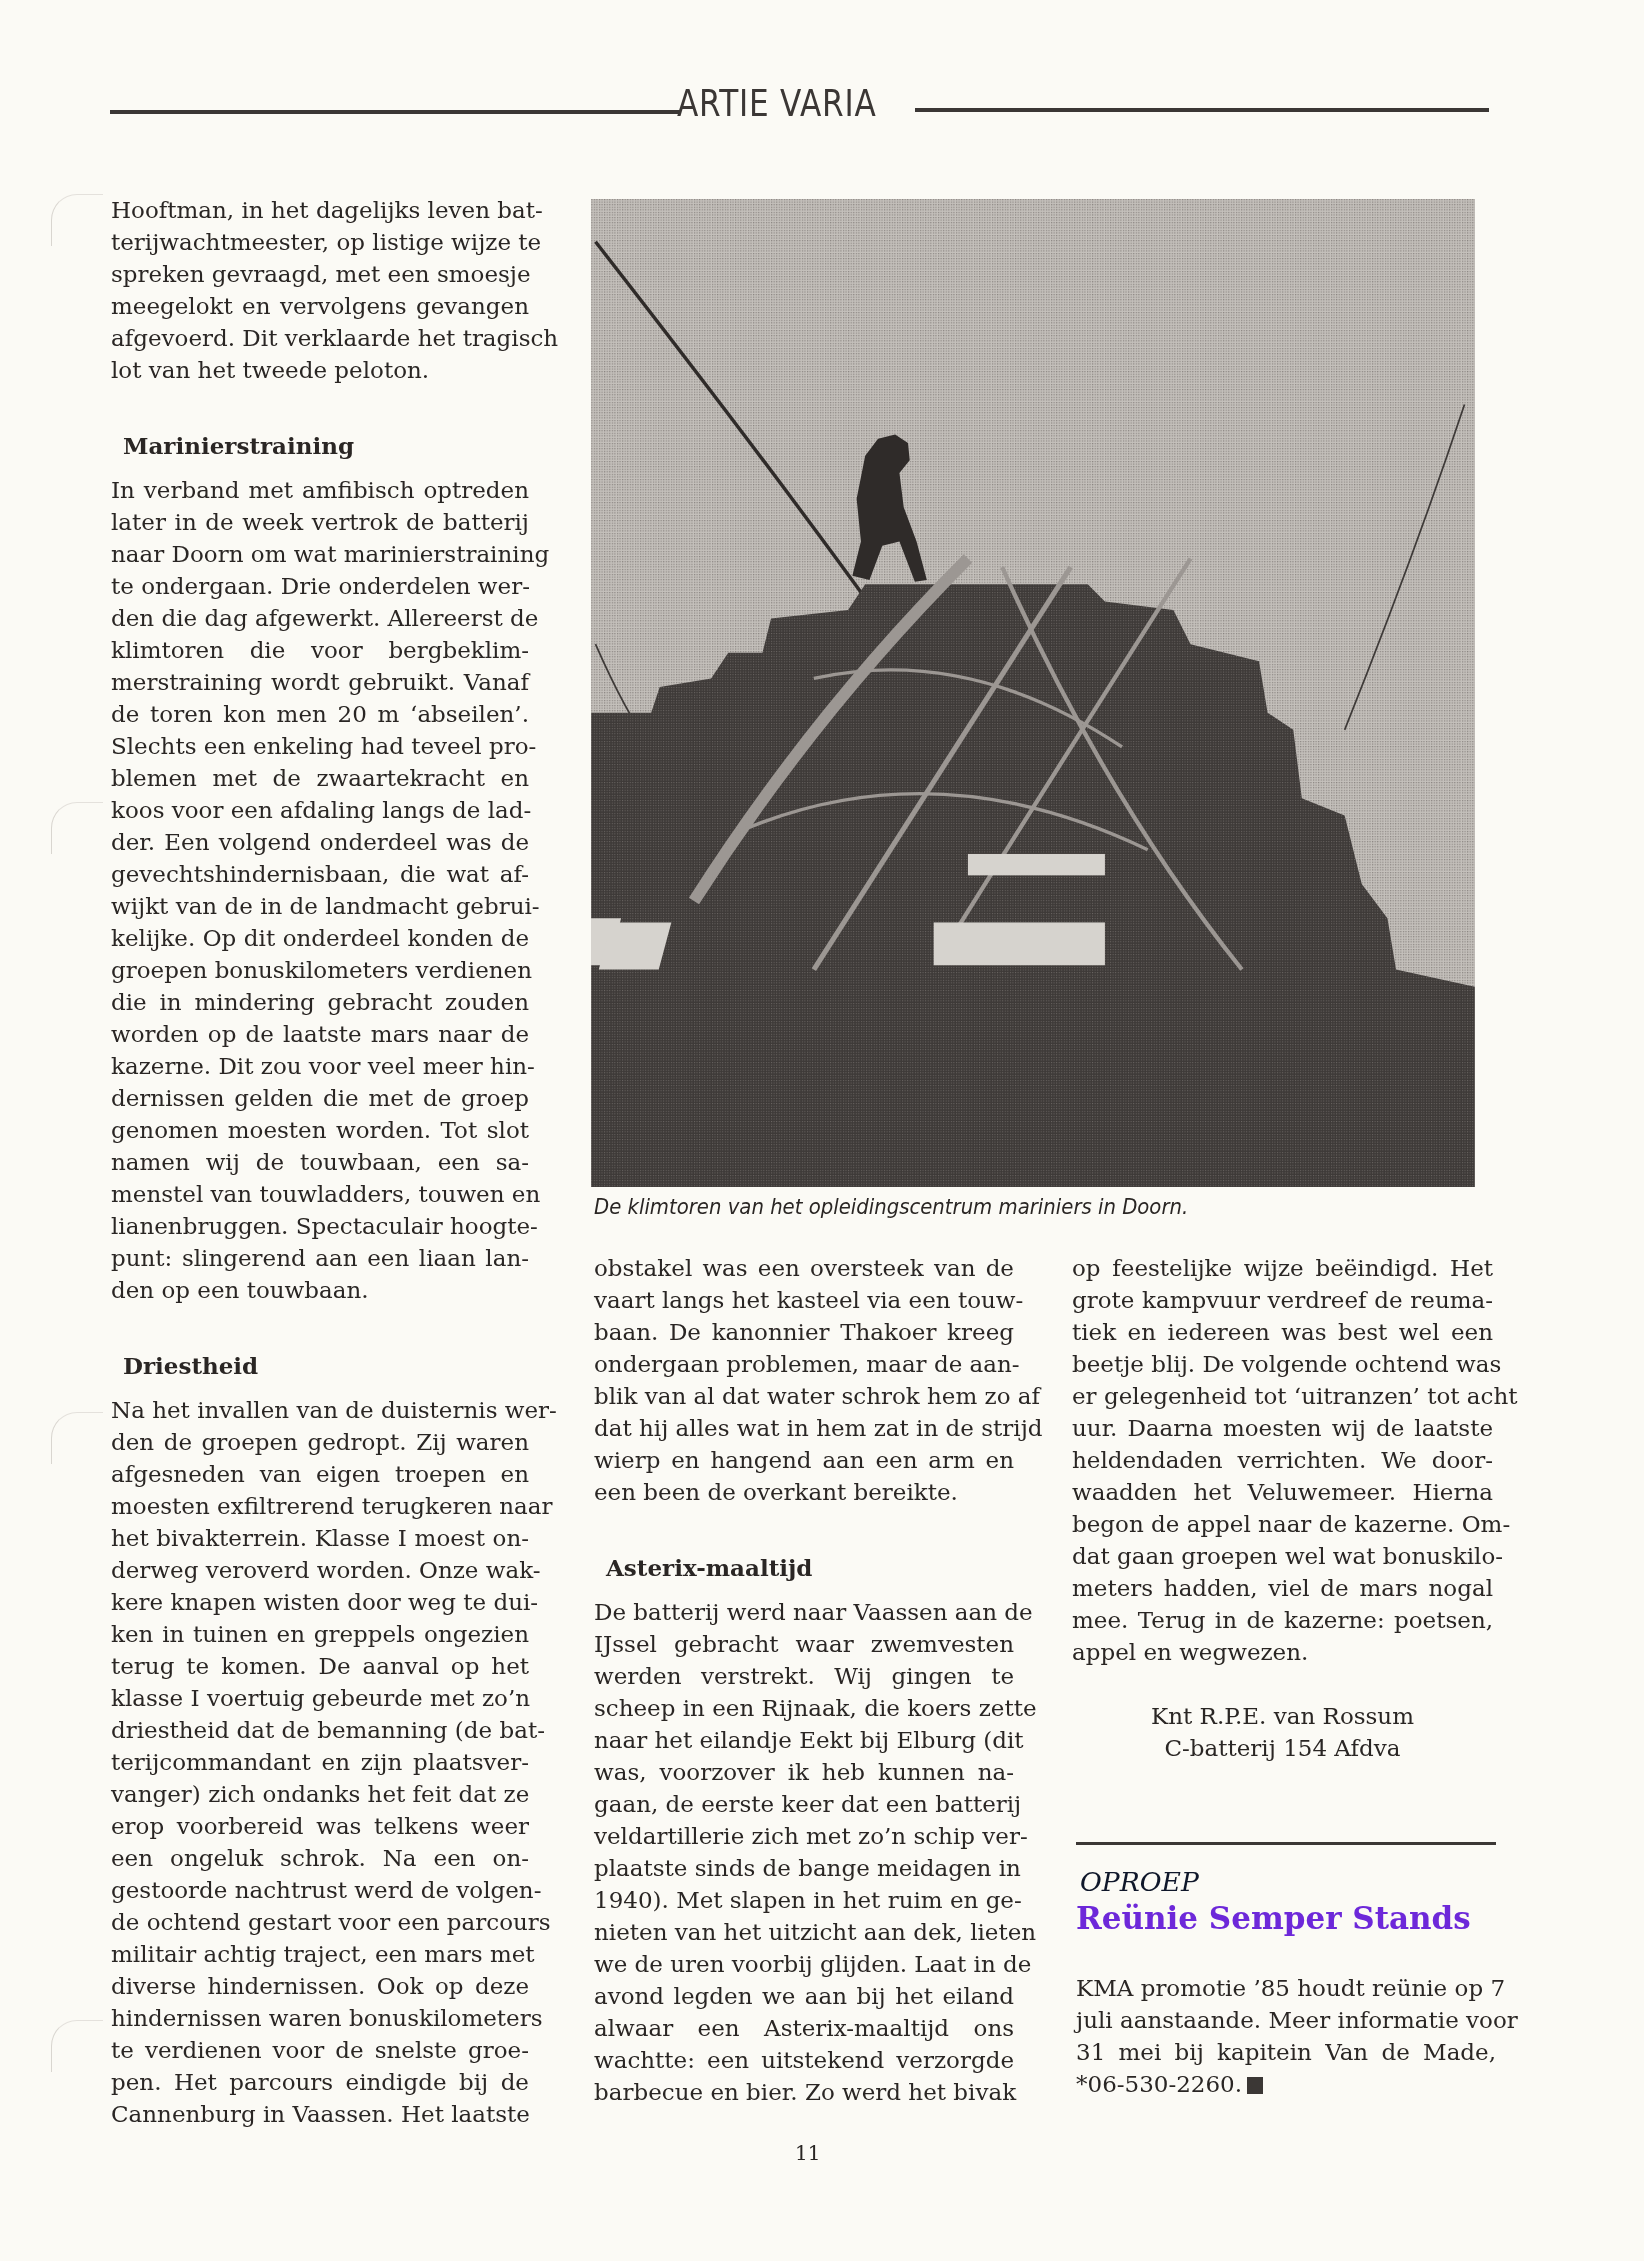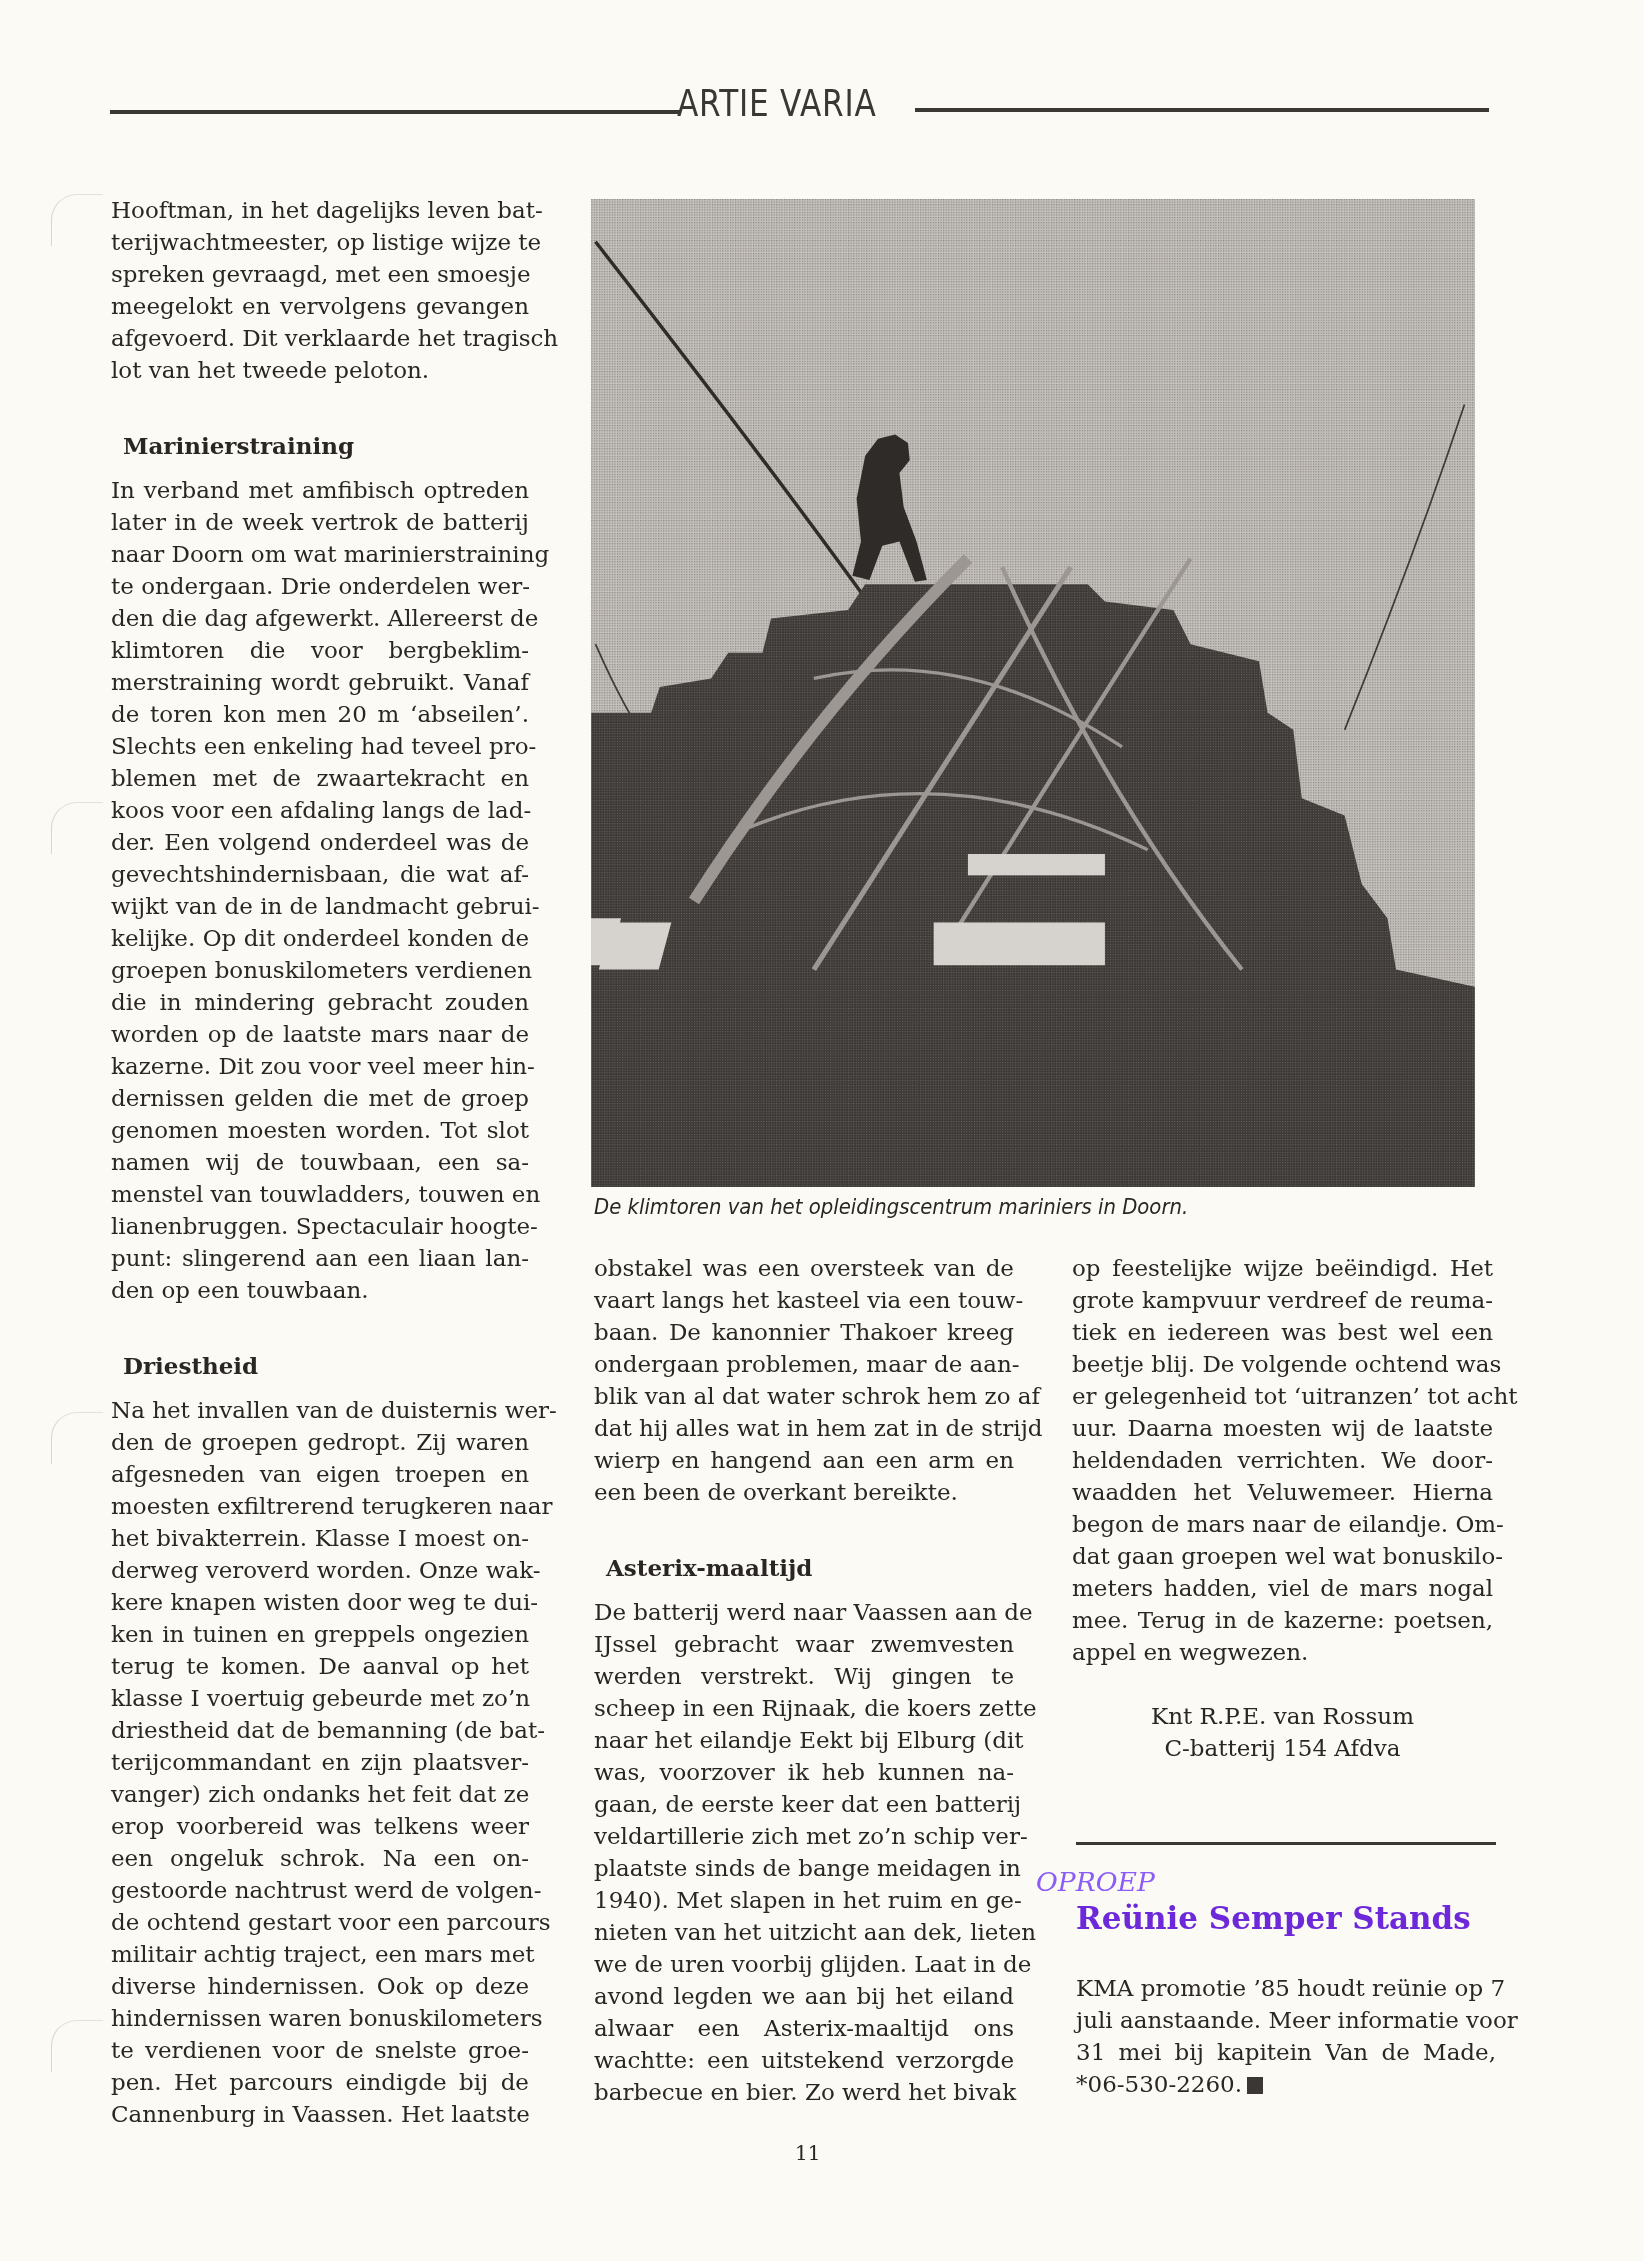--- a/index.html
+++ b/index.html
@@ -18,21 +18,21 @@
   .gap { height:32px; }
   #col-left { left:111px; top:194px; width:418px; }
   #col-mid { left:594px; top:1252px; width:420px; }
   #col-right { left:1072px; top:1252px; width:421px; }
   .photo { position:absolute; left:591px; top:199px; width:884px; height:988px; overflow:hidden;
            background:#b9b5b0; }
   .caption { position:absolute; left:594px; top:1194px; font-family:"DejaVu Sans", sans-serif;
              font-style:italic; font-size:21.4px; color:#2a2624; transform:scaleX(0.92); transform-origin:left top; }
   .sig { text-align:center; }
   .rule { position:absolute; left:1076px; top:1842px; width:420px; height:3.4px; background:#3b3735; }
-  .oproep-kicker { position:absolute; left:1036px; top:1866px; font-style:italic; font-size:26.6px; color:#8b5cf6; }
+  .oproep-kicker { position:absolute; left:1080px; top:1866px; font-style:italic; font-size:26.6px; color:#0f172a; }
   .oproep-title { position:absolute; left:1076px; top:1900px; font-weight:bold; font-size:31px; color:#6d28d9; }
   #oproep-body { left:1076px; top:1972px; width:420px; }
   .square { display:inline-block; width:15.4px; height:17px; background:#3b3735; vertical-align:-1.7px; margin-left:5.1px; }
   .page-num { position:absolute; left:795px; top:2141px; font-size:20px; }
   .binder { position:absolute; left:51px; width:51px; height:51px; border-left:1.7px solid #d9d6d0;
             border-top:1.7px solid #e4e1dc; border-radius:50% 0 0 0; }
 </style>
 </head>
 <body>
 
@@ -186,21 +186,21 @@
 <div class="col" id="col-right">
   <div>
       <span class="line">op feestelijke wijze beëindigd. Het</span>
       <span class="line">grote kampvuur verdreef de reuma-</span>
       <span class="line">tiek en iedereen was best wel een</span>
       <span class="line">beetje blij. De volgende ochtend was</span>
       <span class="line">er gelegenheid tot ‘uitranzen’ tot acht</span>
       <span class="line">uur. Daarna moesten wij de laatste</span>
       <span class="line">heldendaden verrichten. We door-</span>
       <span class="line">waadden het Veluwemeer. Hierna</span>
-      <span class="line">begon de mars naar de eilandje. Om-</span>
+      <span class="line">begon de appel naar de kazerne. Om-</span>
       <span class="line">dat gaan groepen wel wat bonuskilo-</span>
       <span class="line">meters hadden, viel de mars nogal</span>
       <span class="line">mee. Terug in de kazerne: poetsen,</span>
       <span class="line last">appel en wegwezen.</span>
     </div>
   <div class="gap"></div>
   <div class="sig">Knt R.P.E. van Rossum</div>
   <div class="sig">C-batterij 154 Afdva</div>
 </div>
 

